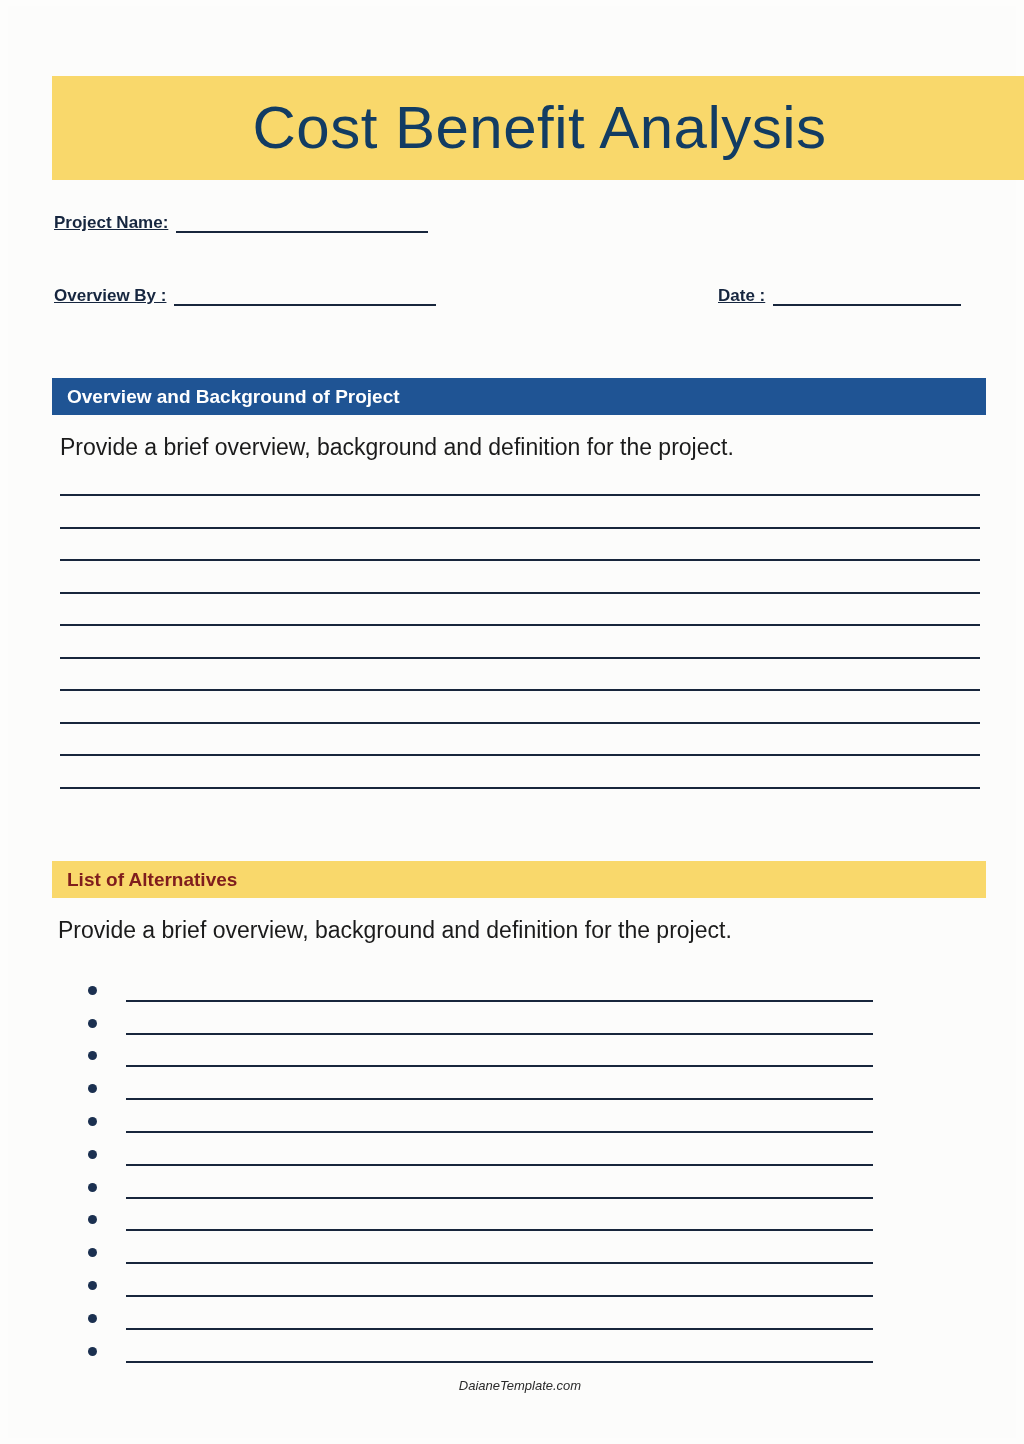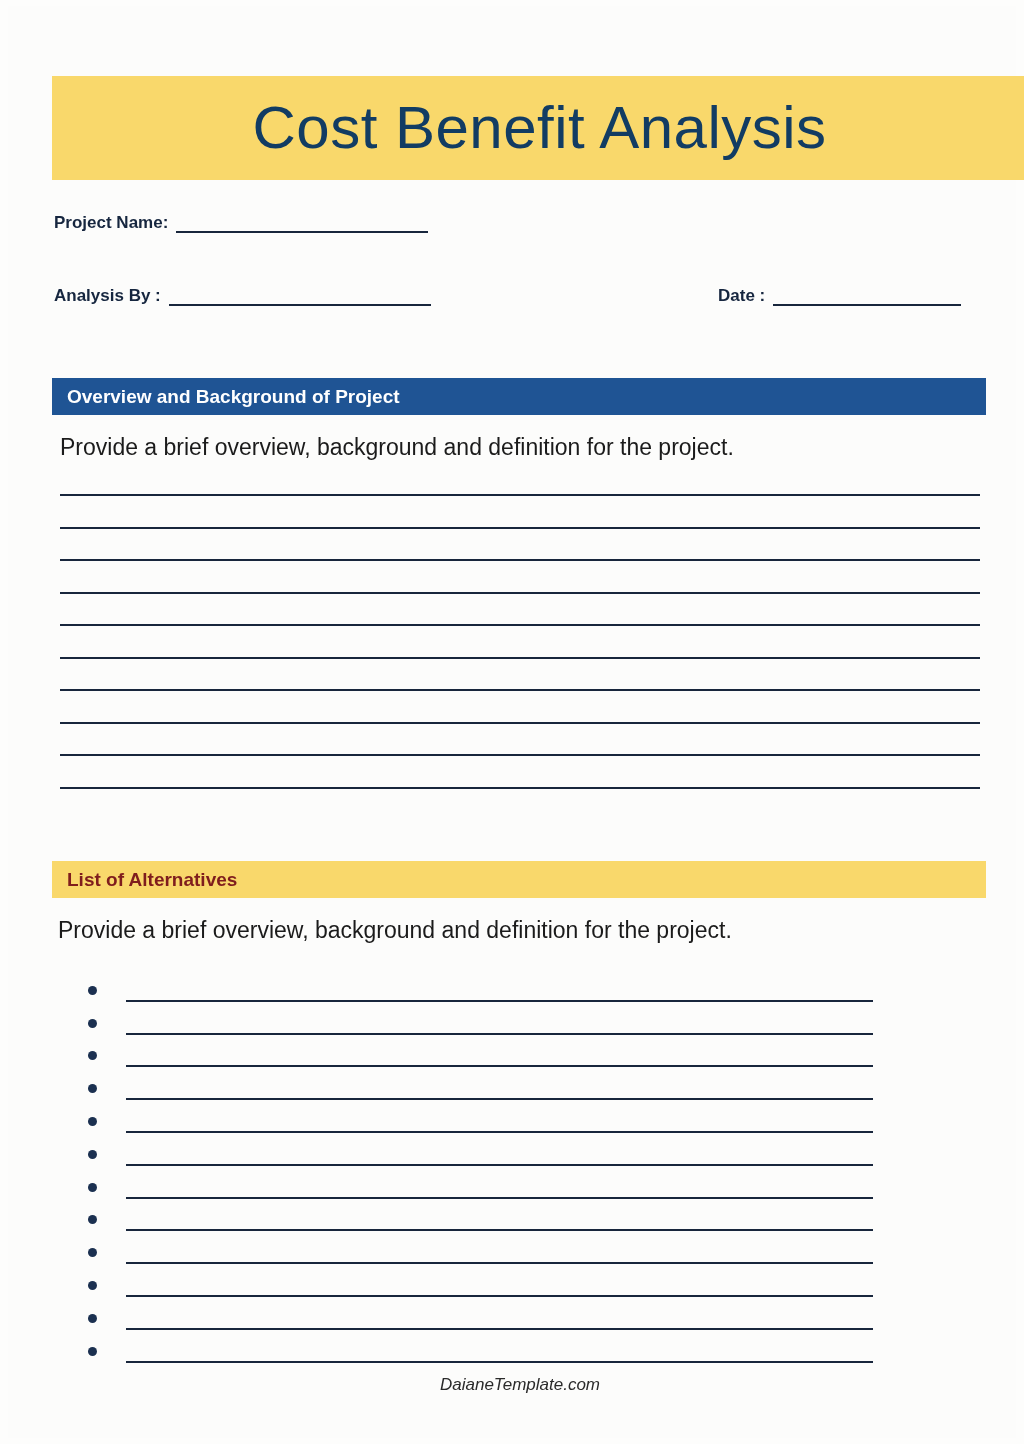--- a/index.html
+++ b/index.html
@@ -63,20 +63,21 @@
     display: flex;
     align-items: flex-end;
     white-space: nowrap;
   }
   .field-label {
     font-size: 17px;
     font-weight: bold;
     color: #16263f;
     line-height: 1;
     padding-bottom: 2px;
+    text-decoration: underline;
   }
   .field-rule {
     border-bottom: 2.5px solid #18263c;
     margin-left: 8px;
     height: 1px;
   }
 
   #field-project-name { left: 46px; top: 208px; }
   #field-project-name .field-rule { width: 252px; }
 
@@ -164,21 +165,21 @@
 
   
   .footer {
     position: absolute;
     left: 0;
     top: 1370px;
     width: 1024px;
     text-align: center;
   }
   .footer-text {
-    font-size: 17px;
+    font-size: 13px;
     font-style: italic;
     color: #2a2a2a;
     line-height: 1;
   }
 </style>
 </head>
 <body>
 
 <div class="page">
   <div class="sheet">
@@ -186,21 +187,21 @@
     <div class="title-banner">
       <div class="title-text">Cost Benefit Analysis</div>
     </div>
 
     <div class="field" id="field-project-name">
       <span class="field-label">Project Name:</span>
       <span class="field-rule"></span>
     </div>
 
     <div class="field" id="field-prepared-by">
-      <span class="field-label">Analysis By :</span>
+      <span class="field-label">Overview By :</span>
       <span class="field-rule"></span>
     </div>
 
     <div class="field" id="field-date">
       <span class="field-label">Date :</span>
       <span class="field-rule"></span>
     </div>
 
     <div class="section-bar blue">
       <span class="section-title">Overview and Background of Project</span>

